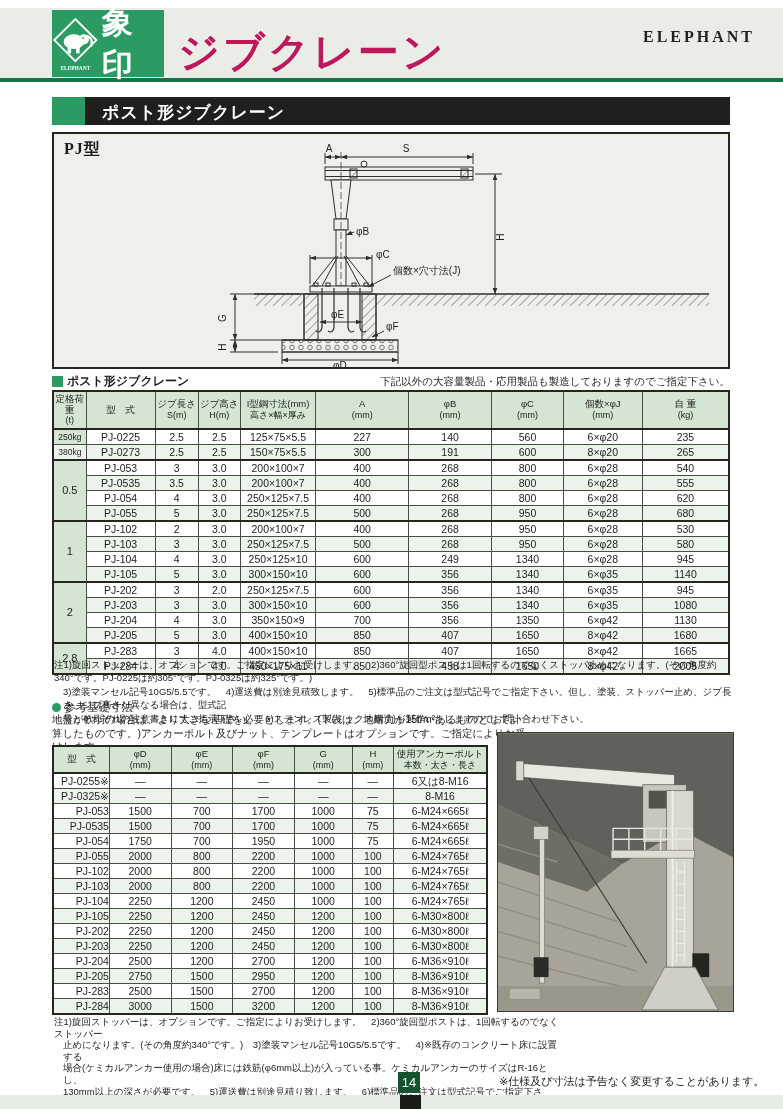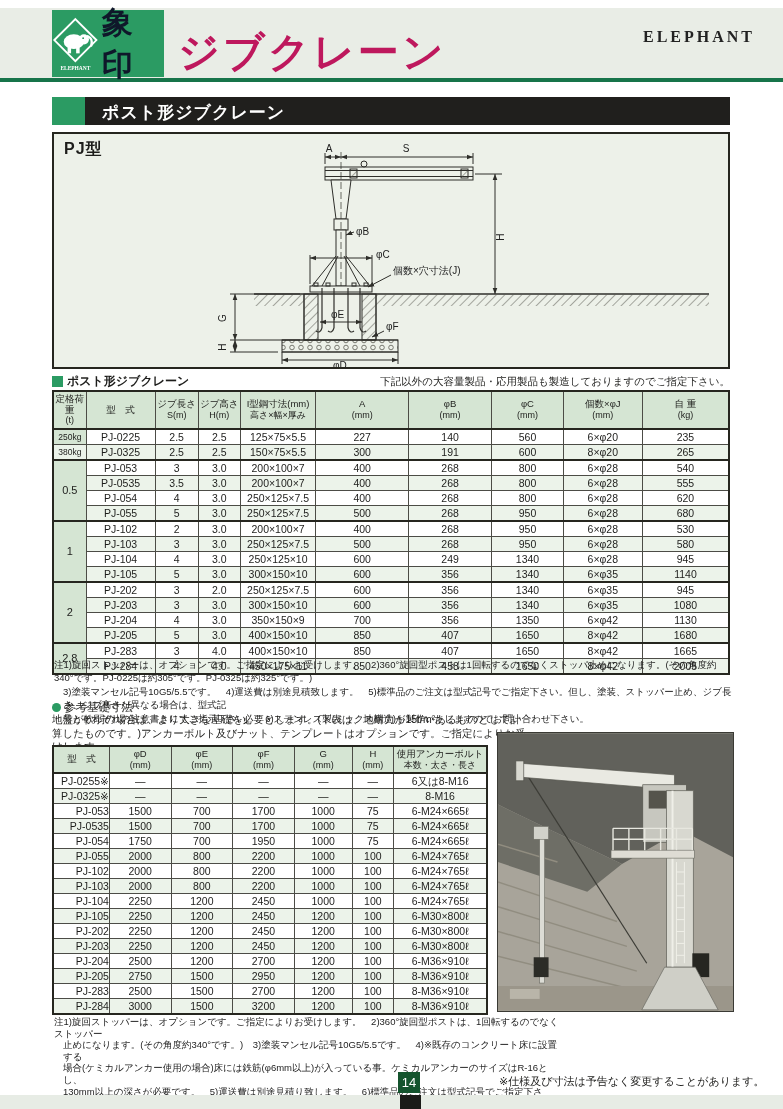--- a/index.html
+++ b/index.html
@@ -5,34 +5,34 @@
   html,body{margin:0;padding:0;}
   body{background:#fff;}
   .page{position:relative;width:783px;height:1109px;background:#ffffff;overflow:hidden;
         font-family:"Liberation Sans","DejaVu Sans",sans-serif;color:#1d1d1b;}
 
   
   .top-band{position:absolute;left:0;top:8px;width:783px;height:70px;background:#e9ede6;}
   .green-rule{position:absolute;left:0;top:78px;width:783px;height:4px;background:#17744a;}
   .logo-box{position:absolute;left:52px;top:10px;width:112px;height:67px;background:#2b9b63;
             display:flex;align-items:center;justify-content:center;gap:3px;}
-  .logo-box .kanji{color:#0f172a;font-weight:900;font-size:31px;letter-spacing:1px;}
+  .logo-box .kanji{color:#ffffff;font-weight:900;font-size:31px;letter-spacing:1px;}
   .main-title{position:absolute;left:178px;top:25px;font-size:41px;font-weight:900;letter-spacing:3px;color:#be185d;}
   .brand-word{position:absolute;right:28px;top:28px;font-family:"Liberation Serif","DejaVu Serif",serif;
               font-weight:bold;font-size:16px;letter-spacing:3px;color:#222;}
 
   
   .section-bar{position:absolute;left:52px;top:97px;width:678px;height:28px;background:#201f1d;}
   .section-bar .sq{position:absolute;left:0;top:0;width:33px;height:28px;background:#2b9b63;}
   .section-bar .lbl{position:absolute;left:50px;top:4px;color:#fff;font-weight:bold;font-size:17px;letter-spacing:1px;}
 
   
   .diagram-box{position:absolute;left:52px;top:132px;width:678px;height:237px;background:#edf1e9;
                border:2px solid #26261f;box-sizing:border-box;}
-  .diagram-box .pj{position:absolute;left:10px;top:5px;font-size:16px;font-weight:bold;letter-spacing:1px;}
+  .diagram-box .pj{position:absolute;left:10px;top:5px;font-size:16px;font-weight:bold;letter-spacing:1px;font-family:Liberation Serif, serif;}
   .diagram-box svg{position:absolute;left:0;top:0;}
   .dwg text{font-size:10px;fill:#222;font-family:"Liberation Sans","DejaVu Sans",sans-serif;}
 
   
   .t1cap{position:absolute;left:52px;top:373px;width:678px;display:flex;justify-content:space-between;align-items:center;}
   .t1cap .left{font-size:12px;font-weight:bold;display:flex;align-items:center;gap:4px;}
   .t1cap .left .gsq{display:inline-block;width:11px;height:11px;background:#2b9b63;}
   .t1cap .right{font-size:10.5px;}
 
   
@@ -277,21 +277,21 @@
           <td>2.5</td>
           <td>125×75×5.5</td>
           <td>227</td>
           <td>140</td>
           <td>560</td>
           <td>6×φ20</td>
           <td>235</td>
         </tr>
         <tr class="alt">
           <td class="load small" rowspan="1">380kg</td>
-          <td>PJ-0325</td>
+          <td>PJ-0273</td>
           <td>2.5</td>
           <td>2.5</td>
           <td>150×75×5.5</td>
           <td>300</td>
           <td>191</td>
           <td>600</td>
           <td>8×φ20</td>
           <td>265</td>
         </tr>
         <tr class="grp">

